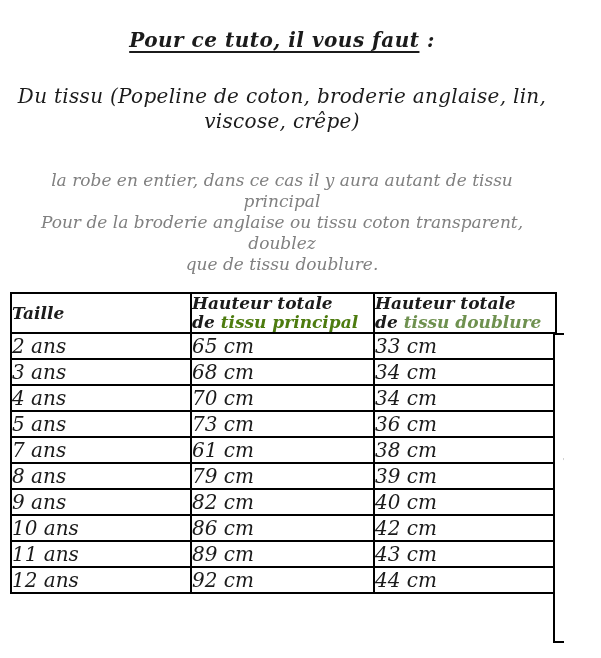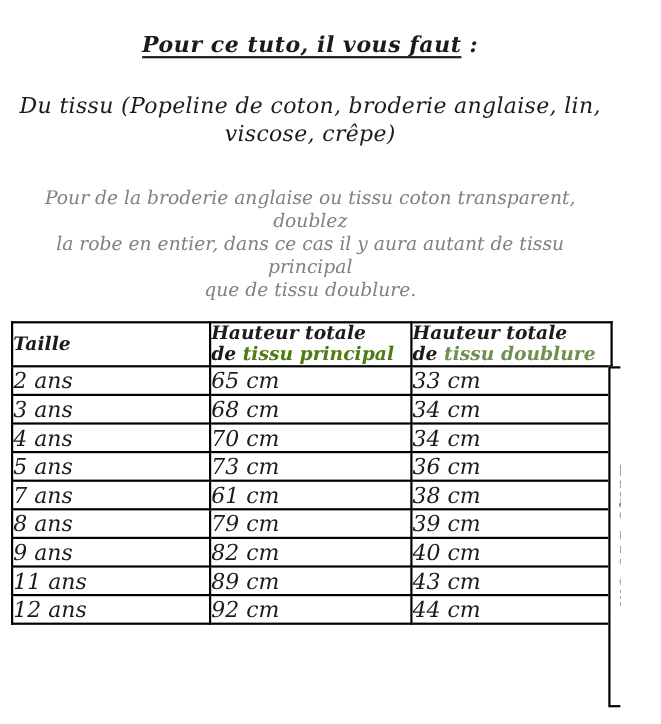--- a/index.html
+++ b/index.html
@@ -108,22 +108,22 @@
 <div class="doc">
 
   <div class="title"><span class="u">Pour ce tuto, il vous faut</span><span> :</span></div>
 
   <div class="subtitle">
     <div>Du tissu (Popeline de coton, broderie anglaise, lin,</div>
     <div>viscose, crêpe)</div>
   </div>
 
   <div class="note" style="color: rgb(128, 128, 128);">
+    <div>la robe en entier, dans ce cas il y aura autant de tissu principal</div>
     <div>Pour de la broderie anglaise ou tissu coton transparent, doublez</div>
-    <div>la robe en entier, dans ce cas il y aura autant de tissu principal</div>
     <div>que de tissu doublure.</div>
   </div>
 
   <table class="size-table">
     <colgroup>
       <col class="c1">
         <col class="c2">
         <col class="c3">
     </colgroup>
     <thead>
@@ -171,20 +171,25 @@
           <td>8 ans</td>
           <td>79 cm</td>
           <td>39 cm</td>
         </tr>
         <tr>
           <td>9 ans</td>
           <td>82 cm</td>
           <td>40 cm</td>
         </tr>
         <tr>
+          <td>10 ans</td>
+          <td>86 cm</td>
+          <td>42 cm</td>
+        </tr>
+        <tr>
           <td>11 ans</td>
           <td>89 cm</td>
           <td>43 cm</td>
         </tr>
         <tr>
           <td>12 ans</td>
           <td>92 cm</td>
           <td>44 cm</td>
         </tr>
       </tbody>

